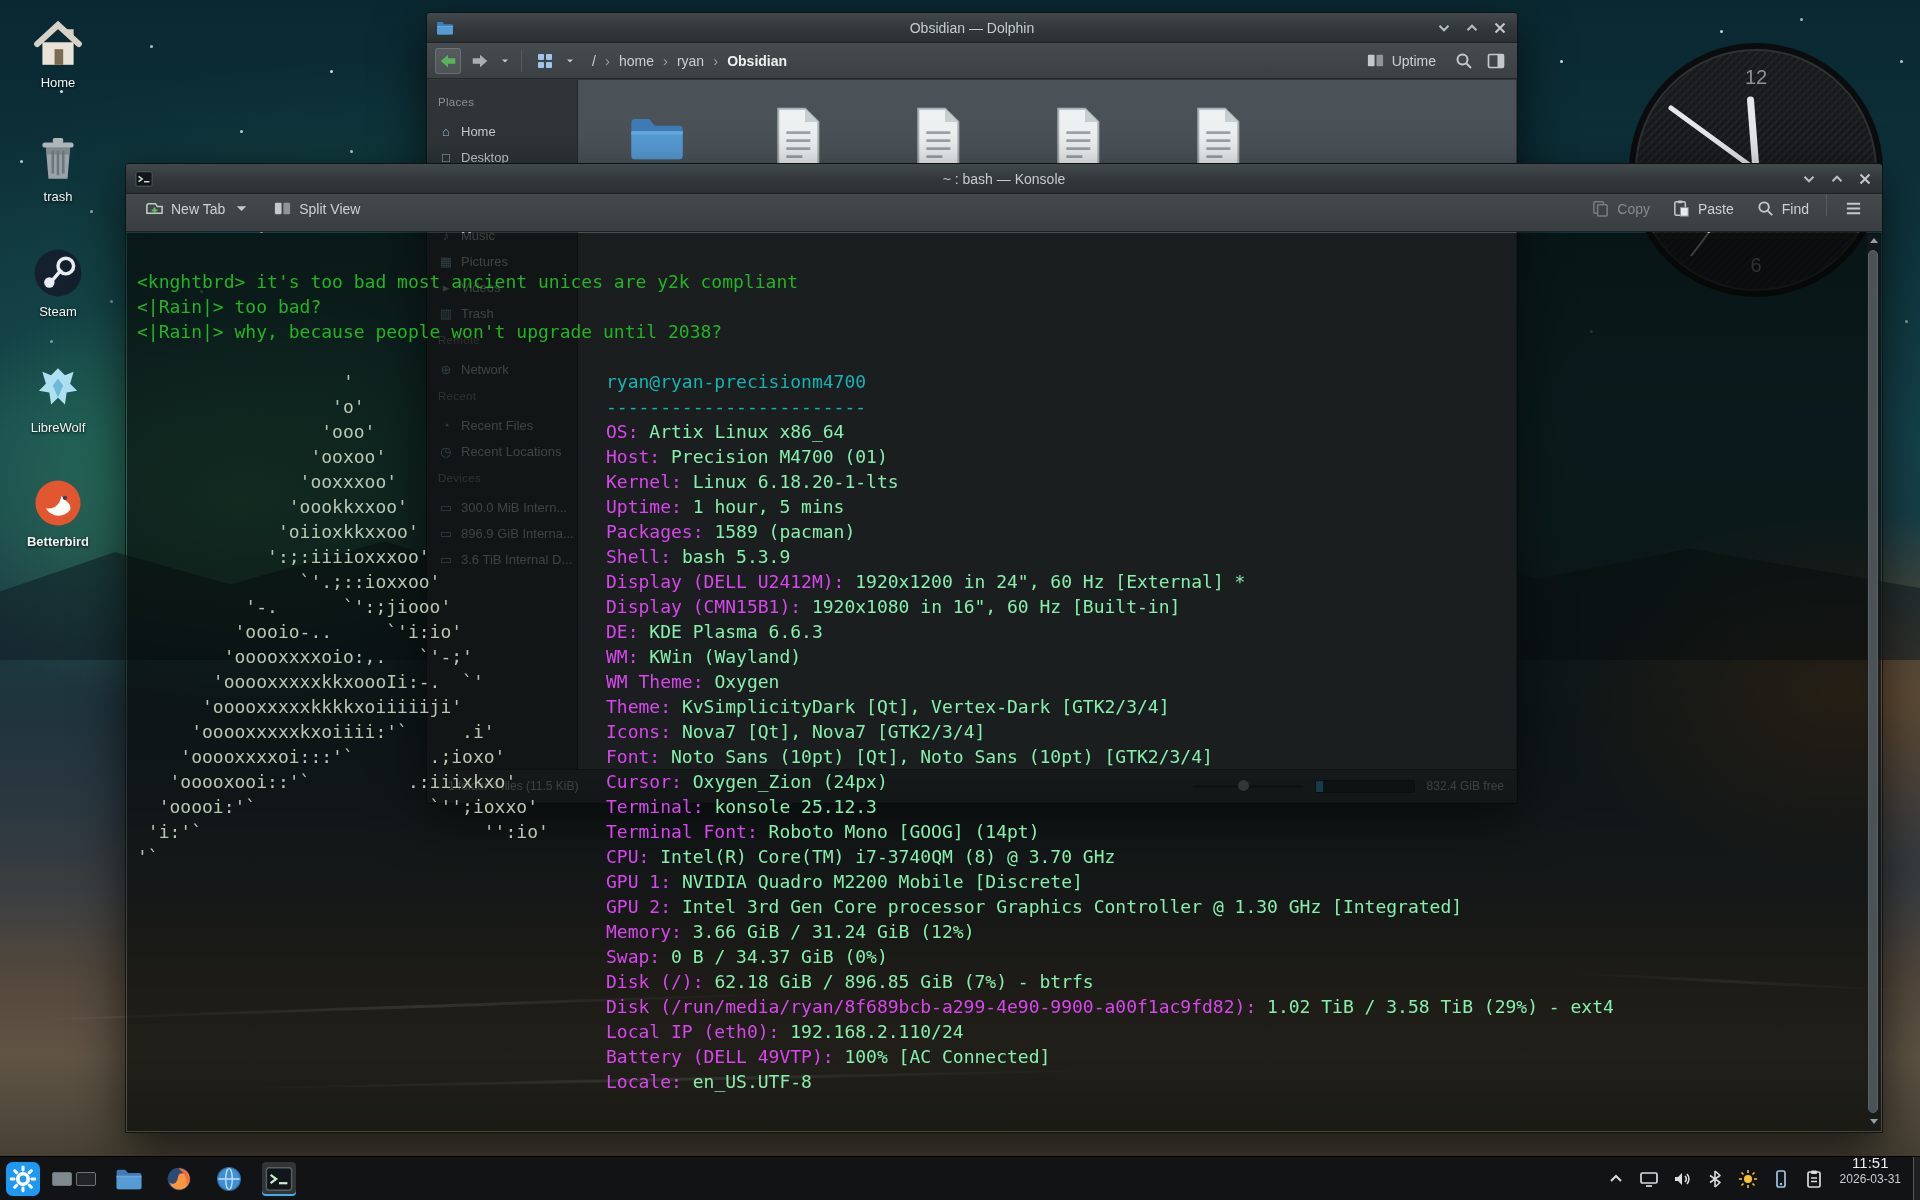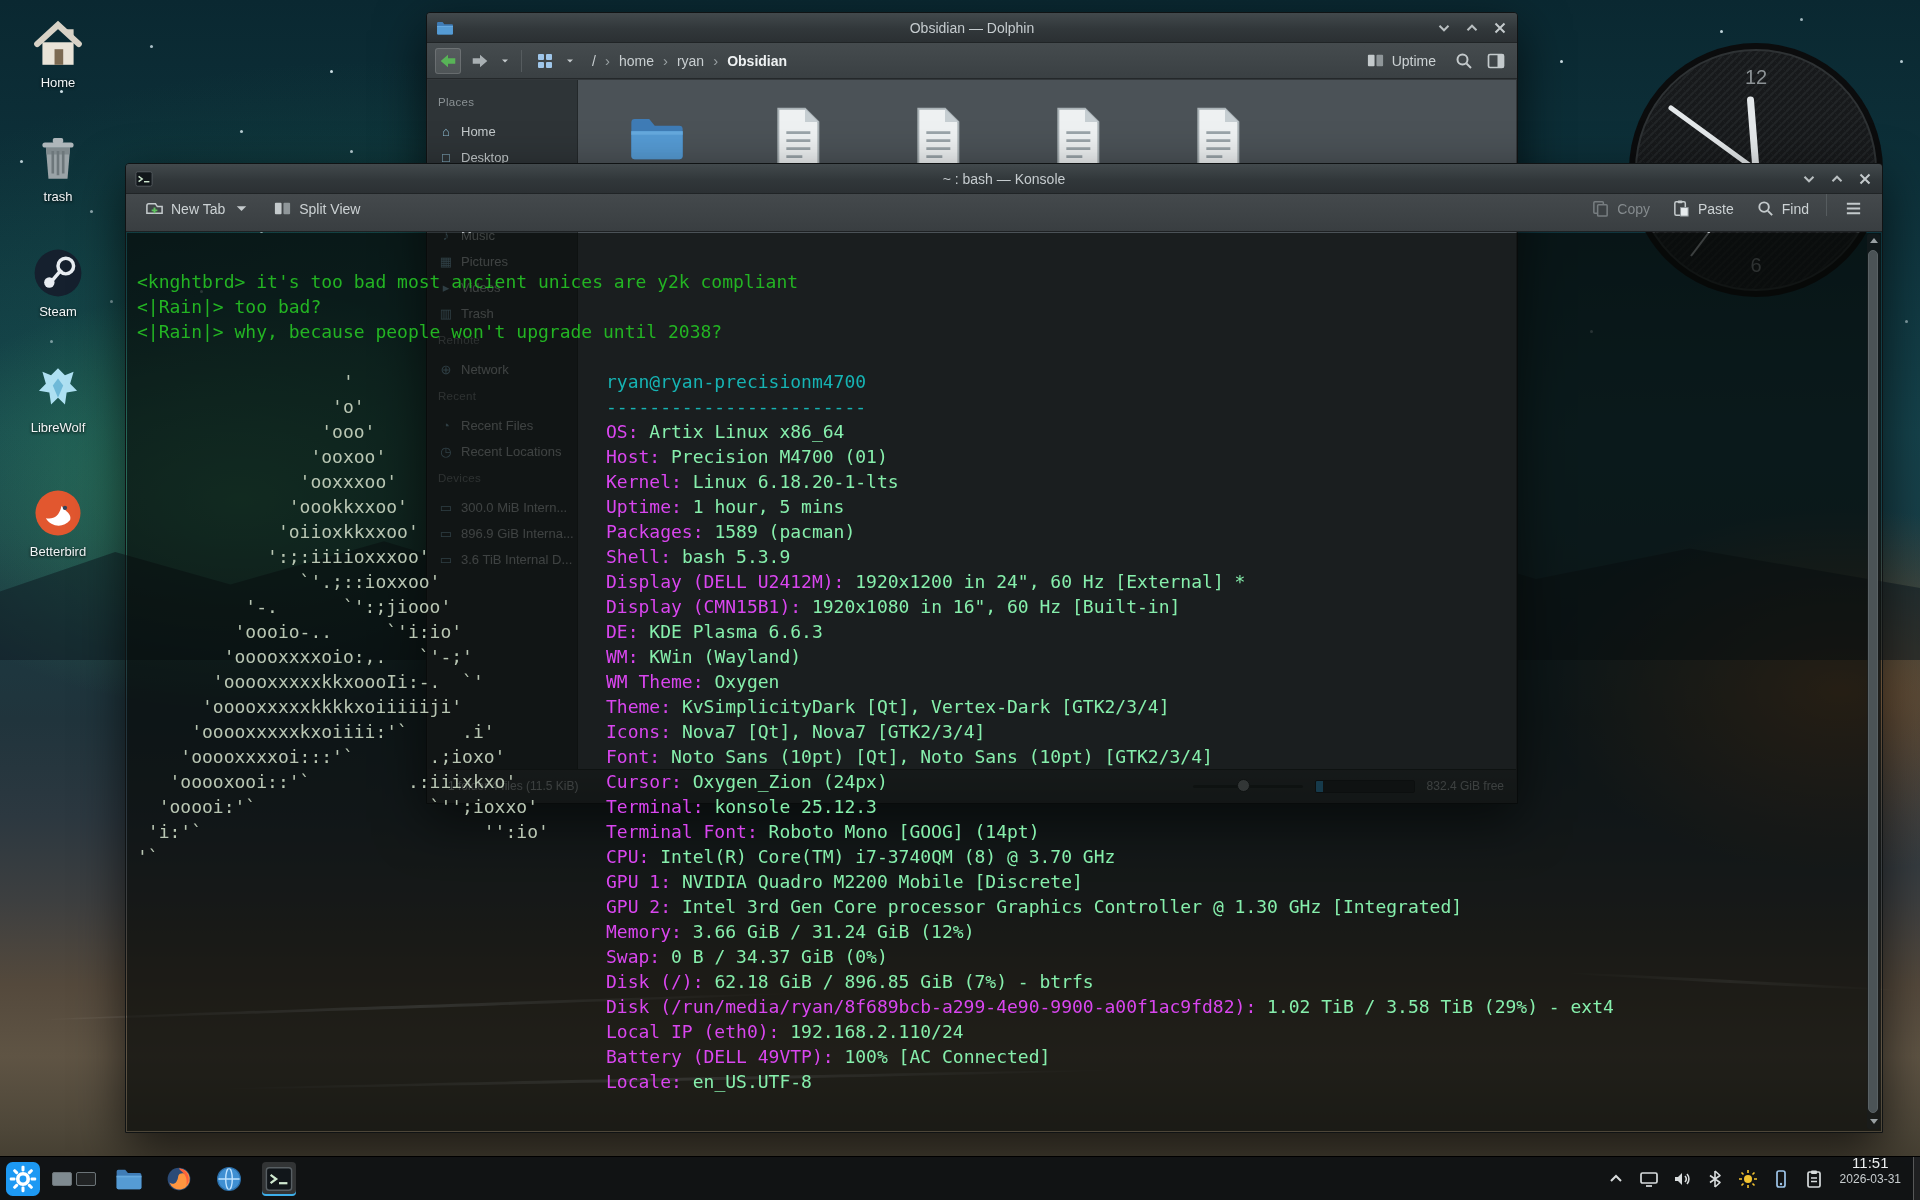--- a/index.html
+++ b/index.html
@@ -164,21 +164,21 @@
           </svg></span>
         <span class="desk-label">Steam</span>
       </div>
       <div class="desk-icon" style="top: 363px;">
         <span class="desk-glyph"><svg viewBox="0 0 60 60">
             <path d="M30 6l8 8 10-4-4 14 8 8-12 2-2 14-8-8-8 8-2-14-12-2 8-8-4-14 10 4z" fill="#aee0f2"></path>
             <path d="M30 18l6 8-6 14-6-14z" fill="#6fb9d8"></path>
           </svg></span>
         <span class="desk-label">LibreWolf</span>
       </div>
-      <div class="desk-icon" style="top: 487px;">
+      <div class="desk-icon" style="top: 477px; font-weight: bold;">
         <span class="desk-glyph"><svg viewBox="0 0 60 60">
             <circle cx="30" cy="30" r="26" fill="#e2572f"></circle>
             <path d="M16 36c10 2 16-4 18-14 4 6 12 8 10 16-8 10-22 8-28-2z" fill="#ffffff"></path>
             <circle cx="38" cy="24" r="2.5" fill="#33435a"></circle>
           </svg></span>
         <span class="desk-label">Betterbird</span>
       </div>
     </div>
 
   <div class="clock-widget">

